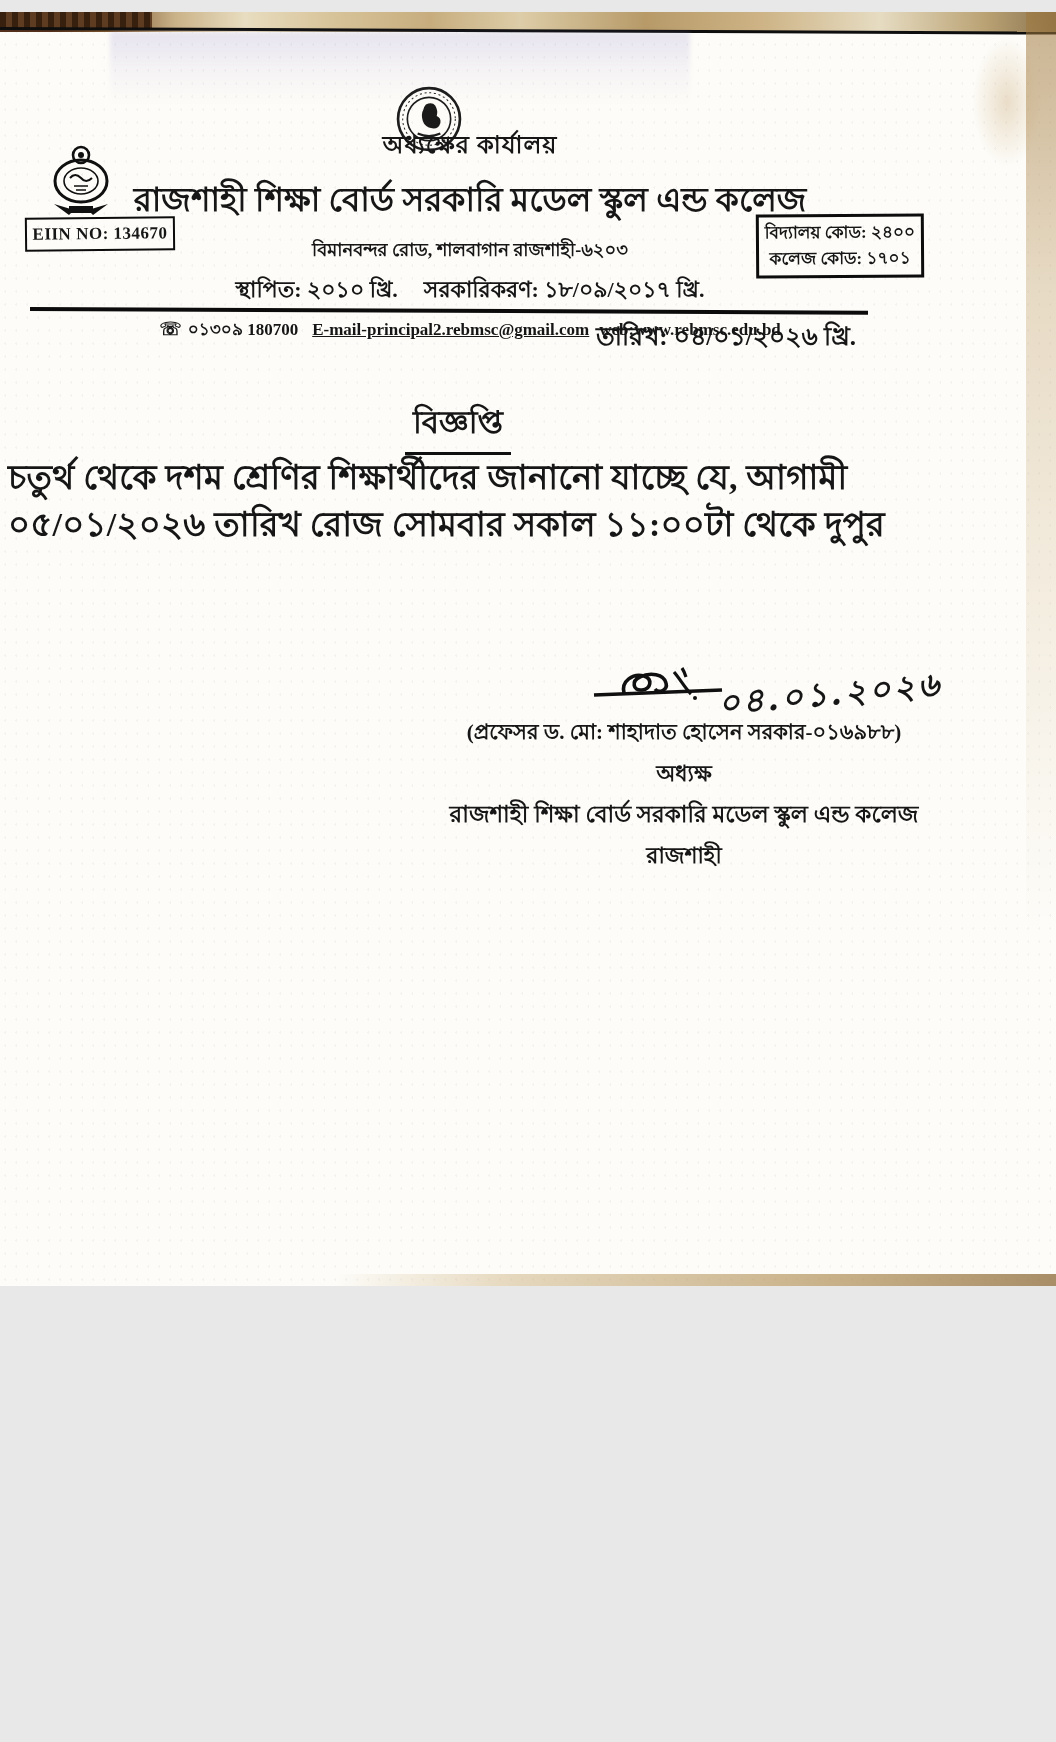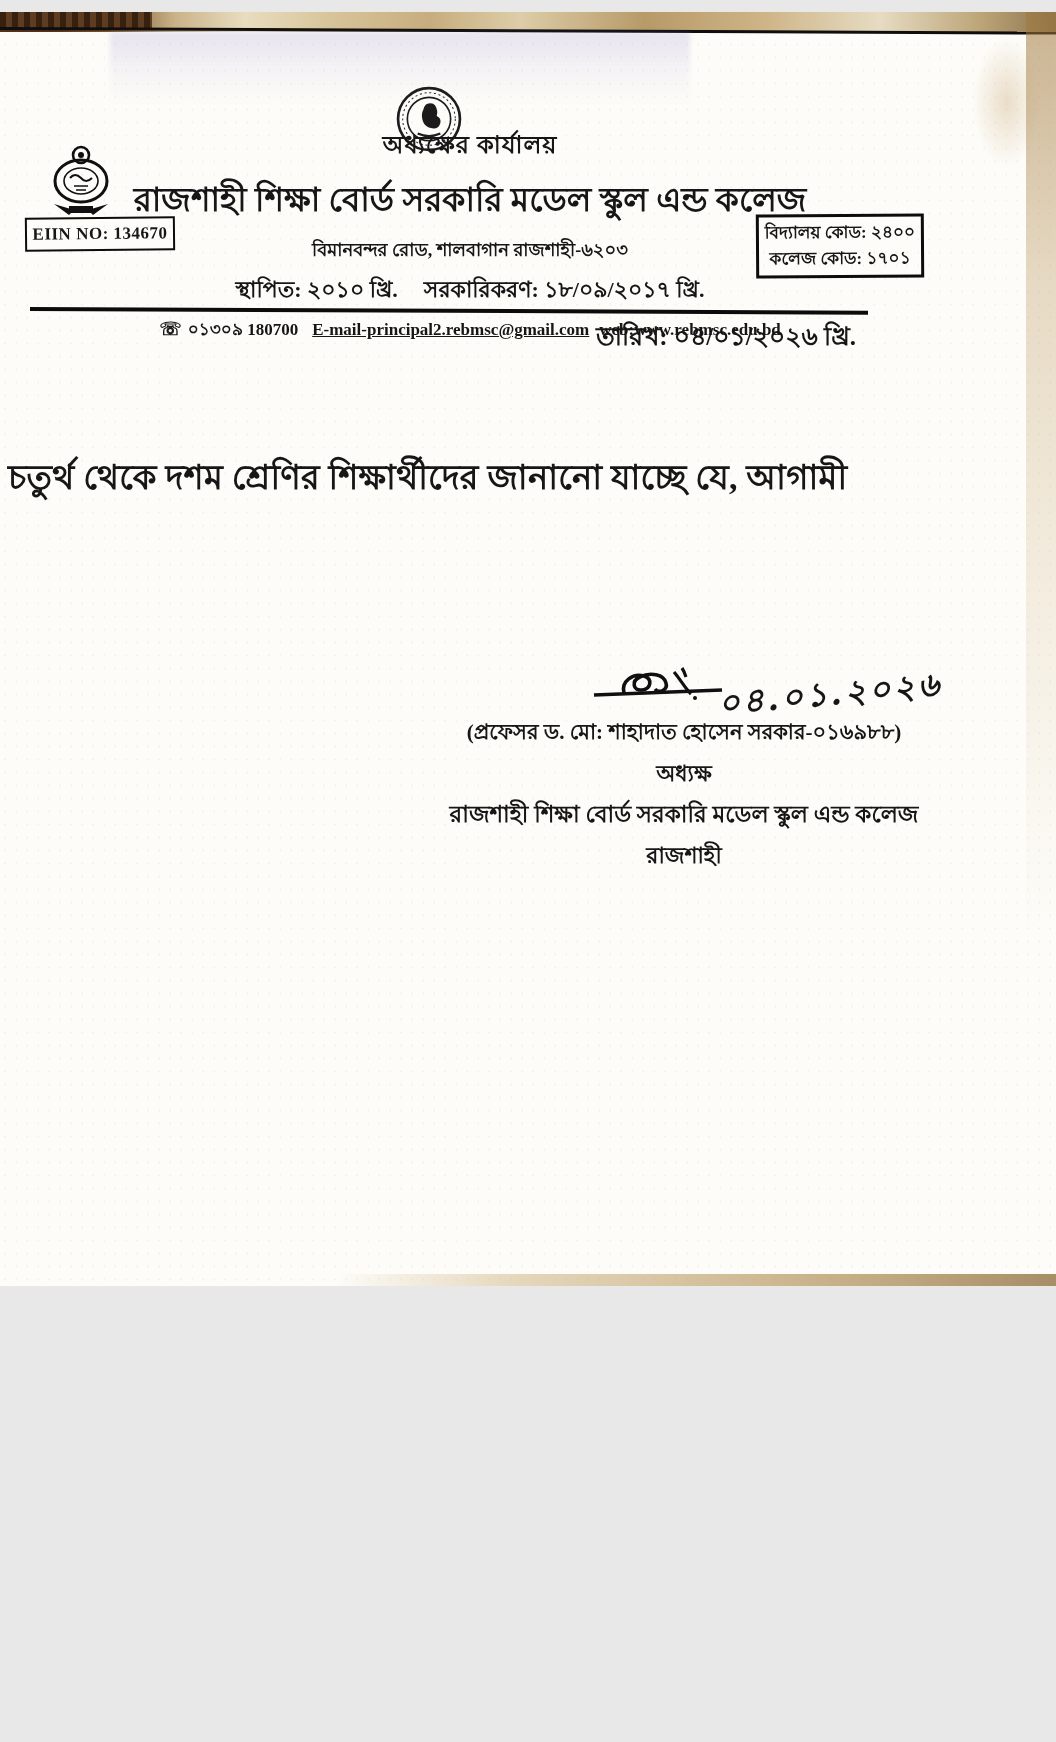--- a/index.html
+++ b/index.html
@@ -156,23 +156,27 @@
 
   <div class="codes-box">
     <div>বিদ্যালয় কোড: ২৪০০</div>
     <div>কলেজ কোড: ১৭০১</div>
   </div>
 
   <div class="header-divider"></div>
 
   <div class="issue-date">তারিখ: ০৪/০১/২০২৬ খ্রি.</div>
 
+  <div class="notice-title-wrap">
+    <span class="notice-title">বিজ্ঞপ্তি</span>
+  </div>
 
   <div class="notice-body">
     <div>চতুর্থ থেকে দশম শ্রেণির শিক্ষার্থীদের জানানো যাচ্ছে যে, আগামী</div>
+    <div>০৫/০১/২০২৬ তারিখ রোজ সোমবার সকাল ১১:০০টা থেকে দুপুর</div>
   </div>
 
   <div class="sig-scribble">
     <svg viewBox="0 0 132 52" width="132" height="52">
       <path d="M2 33 L130 28" stroke="#101010" stroke-width="3.4" fill="none"></path>
       <path d="M32 31 c-3 -12 9 -20 20 -17 c9 3 7 13 -2 14 c-9 1 -11 -9 -2 -13 c10 -5 24 -3 26 6 c2 7 -7 11 -11 6" fill="none" stroke="#101010" stroke-width="3.6"></path>
       <path d="M82 10 c6 7 11 16 17 22 m-9 -26 c2 3 3 6 4 9" stroke="#101010" stroke-width="3.2" fill="none"></path>
       <circle cx="103" cy="36" r="2" fill="#101010"></circle>
     </svg>
   </div>

